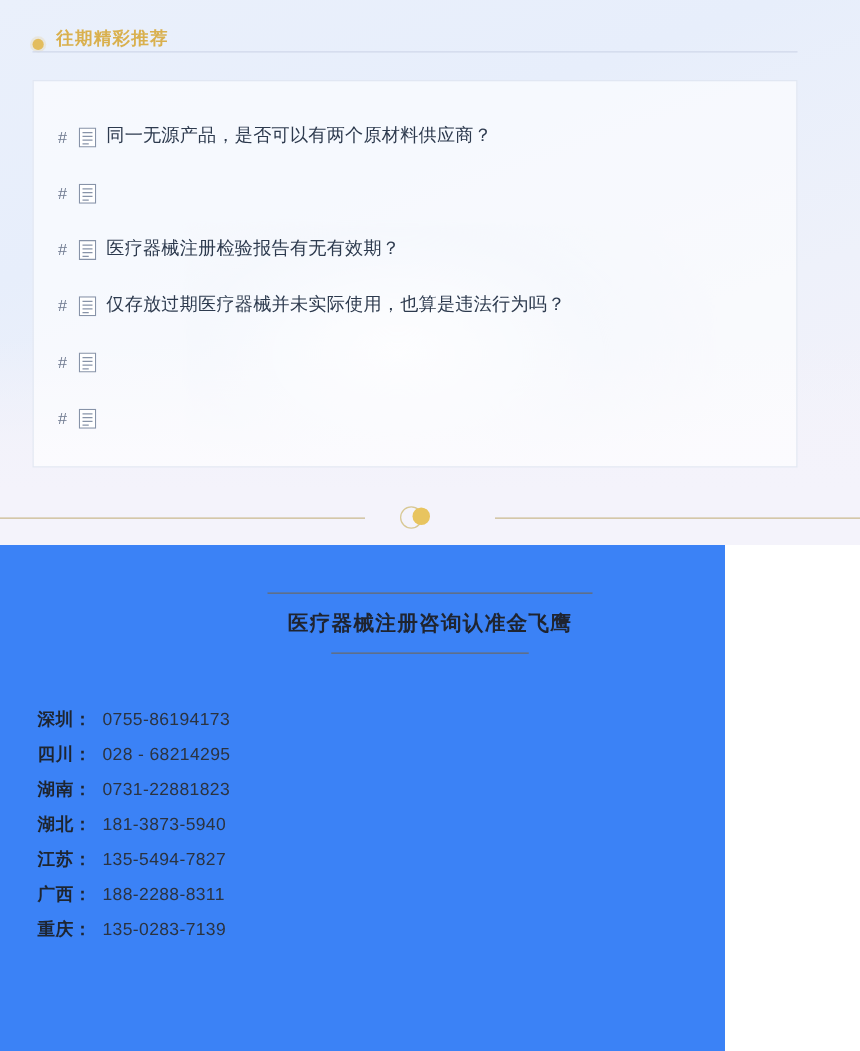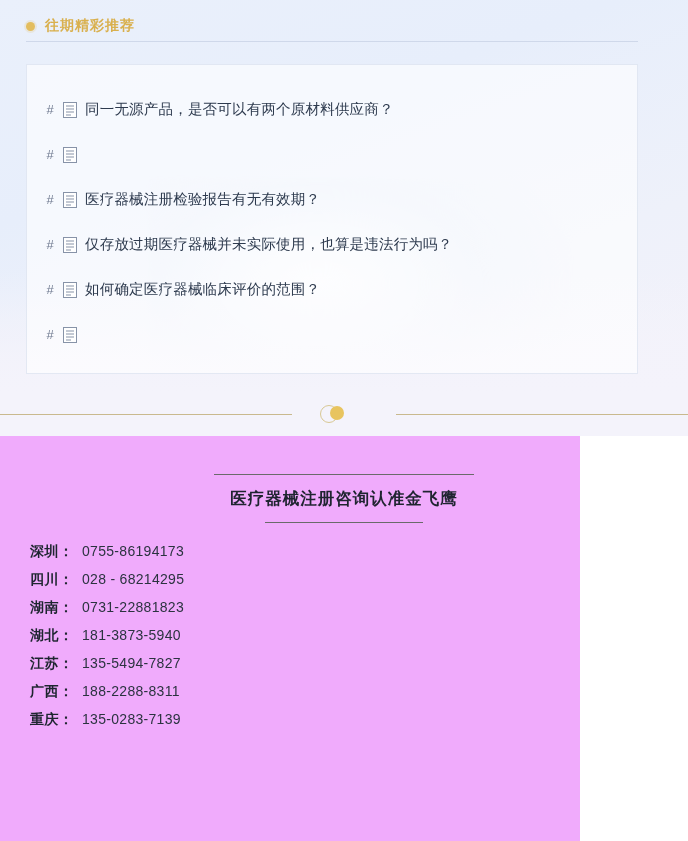--- a/index.html
+++ b/index.html
@@ -41,21 +41,21 @@
     position: absolute;
     left: 0; right: 0; bottom: 0;
     height: 120px;
     background: linear-gradient(to bottom, rgba(240,240,250,0) 0%, rgba(244,243,251,0.85) 70%, #f4f3fb 100%);
     pointer-events: none;
   }
 
   .rec-header {
     position: relative;
     display: flex;
-    align-items: center;
+    align-items: flex-end;
     gap: 10px;
     padding: 12px 0 0 26px;
     height: 28px;
     z-index: 3;
   }
   .rec-dot {
     width: 9px;
     height: 9px;
     border-radius: 50%;
     background: #e3bd5e;
@@ -158,21 +158,21 @@
     left: 330px;
     width: 14px;
     height: 14px;
     border-radius: 50%;
     background: #e8c45f;
   }
 
   
   .footer {
     position: relative;
-    background: #f0abfc;
+    background: #3b82f6;
     height: 405px;
     box-sizing: border-box;
     padding-top: 38px;
   }
   .footer-white {
     position: absolute;
     right: 0;
     top: 0;
     bottom: 0;
     width: 108px;
@@ -194,21 +194,21 @@
   .footer-title {
     font-size: 16.5px;
     font-weight: bold;
     color: #1f2430;
     letter-spacing: 1px;
     padding: 13px 0 12px 0;
   }
   .rule-bottom { width: 158px; }
 
   .contact-list {
-    margin: 20px 0 0 30px;
+    margin: 44px 0 0 30px;
     position: relative;
     z-index: 2;
   }
   .contact-row {
     display: flex;
     align-items: baseline;
     height: 28px;
     font-size: 14px;
   }
   .contact-city {
@@ -295,21 +295,20 @@
       <span class="hash-mark">#</span>
       <span class="doc-icon">
         <svg width="14" height="16" viewBox="0 0 14 16">
             <rect x="0.5" y="0.5" width="13" height="15" fill="#ffffff" stroke="#8793a8"></rect>
             <line x1="3" y1="4" x2="11" y2="4" stroke="#8793a8"></line>
             <line x1="3" y1="7" x2="11" y2="7" stroke="#8793a8"></line>
             <line x1="3" y1="10" x2="11" y2="10" stroke="#8793a8"></line>
             <line x1="3" y1="13" x2="8" y2="13" stroke="#8793a8"></line>
           </svg>
       </span>
-      <span class="rec-item-text">如何确定医疗器械临床评价的范围？</span>
     </div>
 
     <div class="rec-item">
       <span class="hash-mark">#</span>
       <span class="doc-icon">
         <svg width="14" height="16" viewBox="0 0 14 16">
             <rect x="0.5" y="0.5" width="13" height="15" fill="#ffffff" stroke="#8793a8"></rect>
             <line x1="3" y1="4" x2="11" y2="4" stroke="#8793a8"></line>
             <line x1="3" y1="7" x2="11" y2="7" stroke="#8793a8"></line>
             <line x1="3" y1="10" x2="11" y2="10" stroke="#8793a8"></line>

